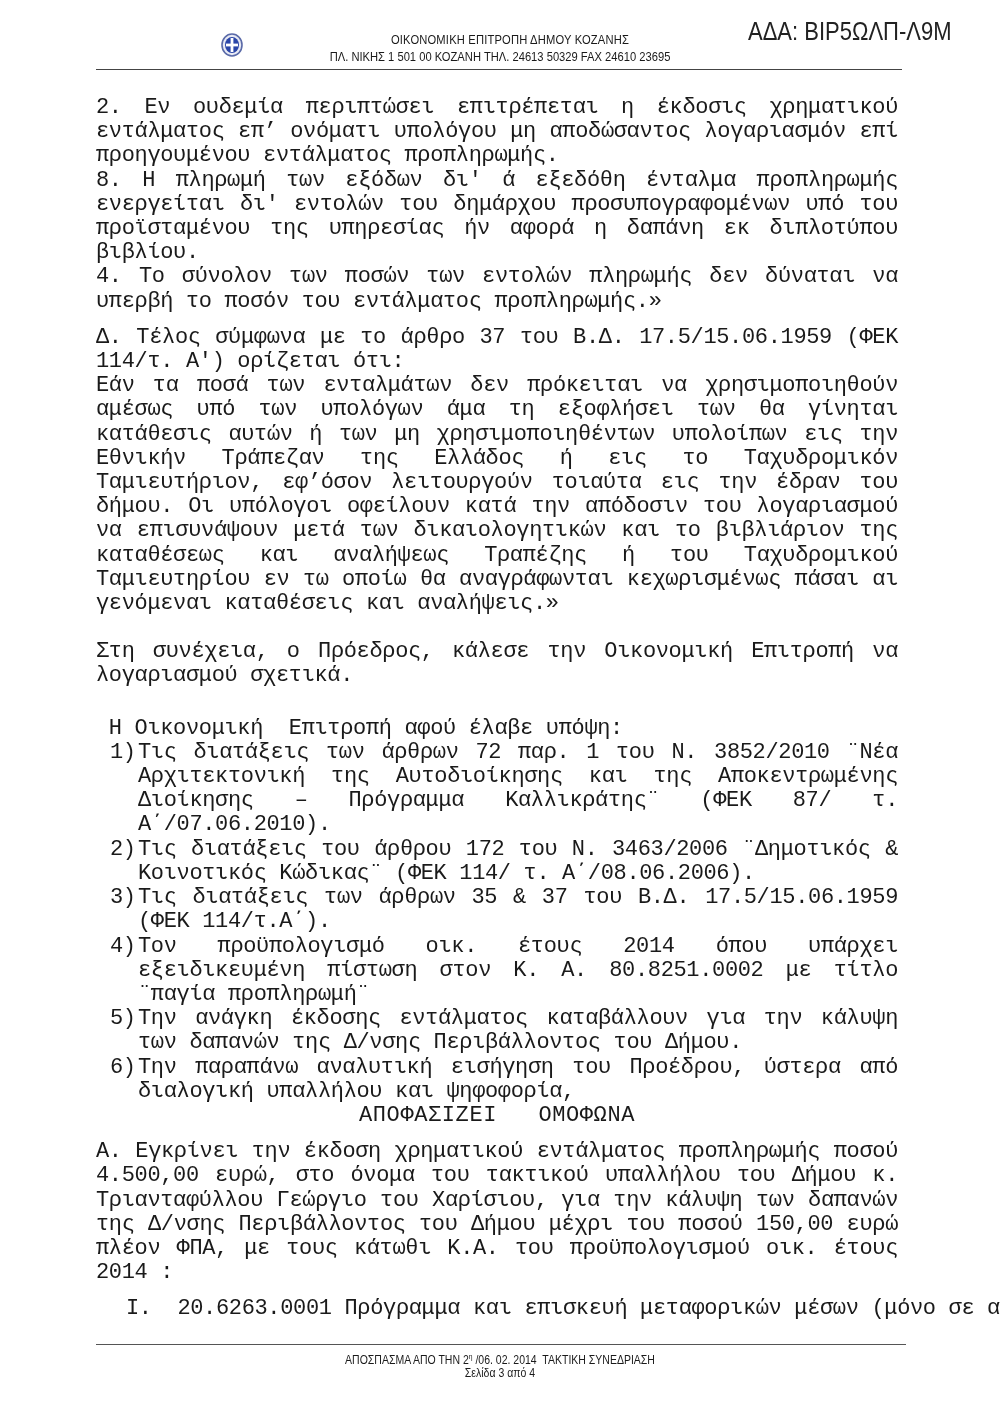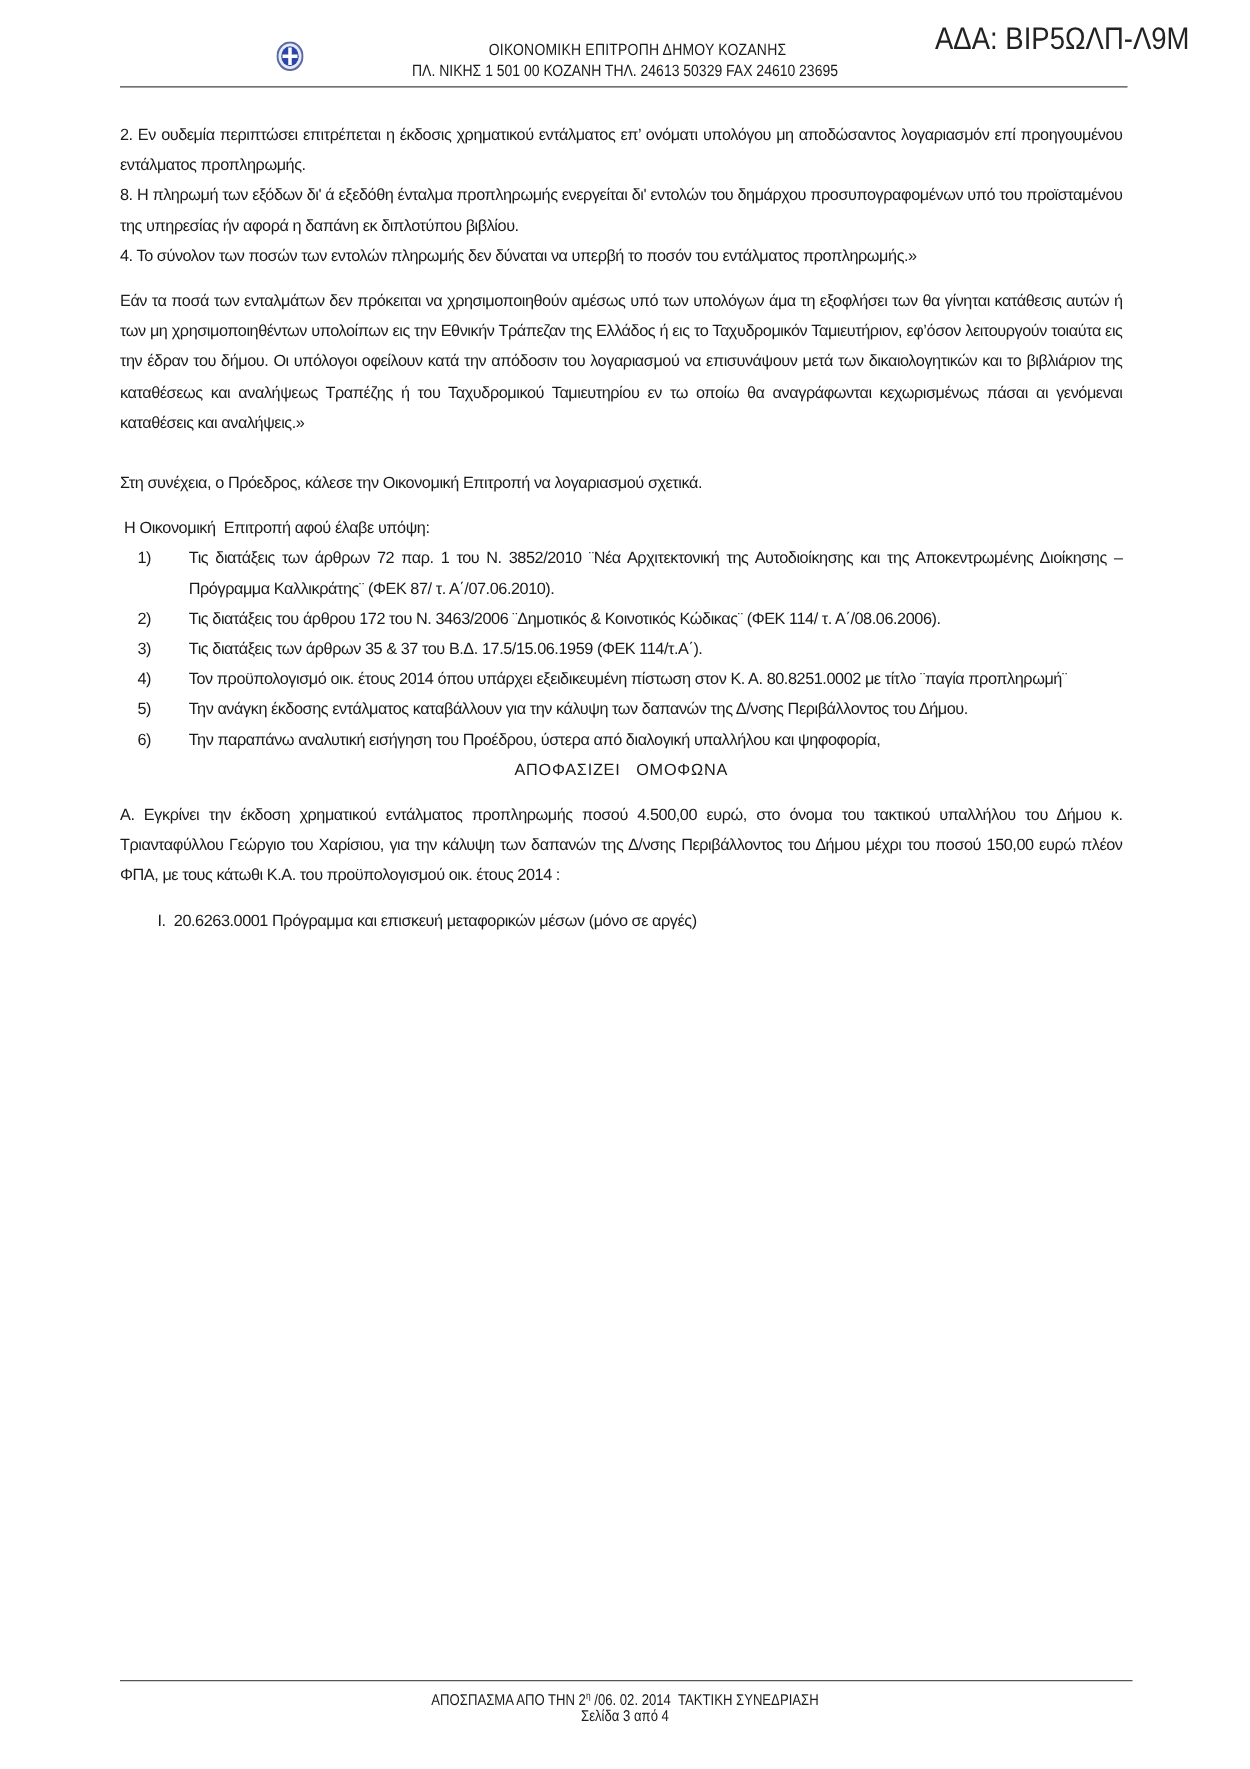--- a/index.html
+++ b/index.html
@@ -9,27 +9,27 @@
       font-family: "Liberation Sans", sans-serif; font-size: 13px; line-height: 17px; letter-spacing: 0.2px;
       transform: scaleX(0.86); transform-origin: center top; }
     .hdr-addr { position: absolute; left: 230px; width: 540px; top: 48px; text-align: center;
       font-family: "Liberation Sans", sans-serif; font-size: 13px; line-height: 17px;
       transform: scaleX(0.86); transform-origin: center top; }
     .hdr-ada { position: absolute; left: 748px; top: 16px; font-family: "Liberation Sans", sans-serif;
       font-size: 25px; line-height: 30px; transform: scaleX(0.88); transform-origin: left top; color:#222; }
     .hdr-rule { position: absolute; left: 96px; width: 806px; top: 69px; height: 0; border-top: 1.3px solid #444; }
 
     .body-text { position: absolute; left: 96px; width: 802px; top: 96px;
-      font-family: Liberation Sans, sans-serif; font-size: 13px; line-height: 24.2px; letter-spacing: -0.35px; }
+      font-family: Liberation Mono, monospace; font-size: 22px; line-height: 24.2px; letter-spacing: -0.35px; }
     .p { margin: 0; text-align: justify; }
     .gap { height: 12px; }
     .list { margin: 0; padding: 0; list-style: none; }
     .li { display: flex; }
     .li-num { width: 42px; flex: 0 0 42px; padding-left: 14px; box-sizing: border-box; }
-    .li-text { flex: 1; text-align: justify; margin-left: 13px; }
+    .li-text { flex: 1; text-align: justify; }
     .center { text-align: center; letter-spacing: 0.6px; }
     .sub { padding-left: 30px; }
 
     .ftr-rule { position: absolute; left: 96px; width: 810px; top: 1344px; border-top: 1.3px solid #555; }
     .ftr-line1 { position: absolute; left: 200px; width: 600px; top: 1348px; text-align: center;
       font-family: "Liberation Sans", sans-serif; font-size: 12.5px; line-height: 17px; transform: scaleX(0.84); transform-origin: center top; }
     .ftr-line2 { position: absolute; left: 200px; width: 600px; top: 1365px; text-align: center;
       font-family: "Liberation Sans", sans-serif; font-size: 12.5px; line-height: 17px; transform: scaleX(0.84); transform-origin: center top; }
     sup { font-size: 8px; }
   </style>
@@ -47,26 +47,27 @@
 <div class="hdr-title">ΟΙΚΟΝΟΜΙΚΗ  ΕΠΙΤΡΟΠΗ  ΔΗΜΟΥ   ΚΟΖΑΝΗΣ</div>
 <div class="hdr-addr">ΠΛ. ΝΙΚΗΣ  1  501 00  ΚΟΖΑΝΗ  ΤΗΛ.  24613 50329  FAX  24610 23695</div>
 <div class="hdr-ada">ΑΔΑ: ΒΙΡ5ΩΛΠ-Λ9Μ</div>
 <div class="hdr-rule"></div>
 
 <div class="body-text">
   <p class="p">2. Εν ουδεμία περιπτώσει επιτρέπεται η έκδοσις χρηματικού εντάλματος επ’ ονόματι υπολόγου μη αποδώσαντος λογαριασμόν επί προηγουμένου εντάλματος προπληρωμής.</p>
   <p class="p">8. Η πληρωμή των εξόδων δι' ά εξεδόθη ένταλμα προπληρωμής ενεργείται δι' εντολών του δημάρχου προσυπογραφομένων υπό του προϊσταμένου της υπηρεσίας ήν αφορά η δαπάνη εκ διπλοτύπου βιβλίου.</p>
   <p class="p">4. Το σύνολον των ποσών των εντολών πληρωμής δεν δύναται να υπερβή το ποσόν του εντάλματος προπληρωμής.»</p>
   <div class="gap"></div>
+  <p class="p">Δ. Τέλος σύμφωνα με το άρθρο 37 του Β.Δ. 17.5/15.06.1959 (ΦΕΚ 114/τ. Α') ορίζεται ότι:</p>
   <p class="p">Εάν τα ποσά των ενταλμάτων δεν πρόκειται να χρησιμοποιηθούν αμέσως υπό των υπολόγων άμα τη εξοφλήσει των θα γίνηται κατάθεσις αυτών ή των μη χρησιμοποιηθέντων υπολοίπων εις την Εθνικήν Τράπεζαν της Ελλάδος ή εις το Ταχυδρομικόν Ταμιευτήριον, εφ’όσον λειτουργούν τοιαύτα εις την έδραν του δήμου. Οι υπόλογοι οφείλουν κατά την απόδοσιν του λογαριασμού να επισυνάψουν μετά των δικαιολογητικών και το βιβλιάριον της καταθέσεως και αναλήψεως Τραπέζης ή του Ταχυδρομικού Ταμιευτηρίου εν τω οποίω θα αναγράφωνται κεχωρισμένως πάσαι αι γενόμεναι καταθέσεις και αναλήψεις.»</p>
   <div class="gap"></div>
   <div class="gap"></div>
   <p class="p">Στη συνέχεια, ο Πρόεδρος,  κάλεσε την Οικονομική Επιτροπή να λογαριασμού σχετικά.</p>
   <div class="gap"></div>
-  <p class="p" style="white-space:pre;"> Η Οικονομική  Επιτροπή αφού έλαβε υπόψη:</p>
+  <p class="p" style="white-space:pre;margin-top:16px;"> Η Οικονομική  Επιτροπή αφού έλαβε υπόψη:</p>
   <div class="list">
     <div class="li">
         <span class="li-num">1)</span>
         <span class="li-text">Τις διατάξεις των άρθρων 72 παρ. 1 του Ν. 3852/2010 ¨Νέα Αρχιτεκτονική της Αυτοδιοίκησης και της Αποκεντρωμένης Διοίκησης – Πρόγραμμα Καλλικράτης¨ (ΦΕΚ 87/ τ. Α΄/07.06.2010).</span>
       </div>
     <div class="li">
         <span class="li-num">2)</span>
         <span class="li-text">Τις διατάξεις του άρθρου 172 του Ν. 3463/2006 ¨Δημοτικός &amp; Κοινοτικός Κώδικας¨ (ΦΕΚ 114/ τ. Α΄/08.06.2006).</span>
       </div>
     <div class="li">

